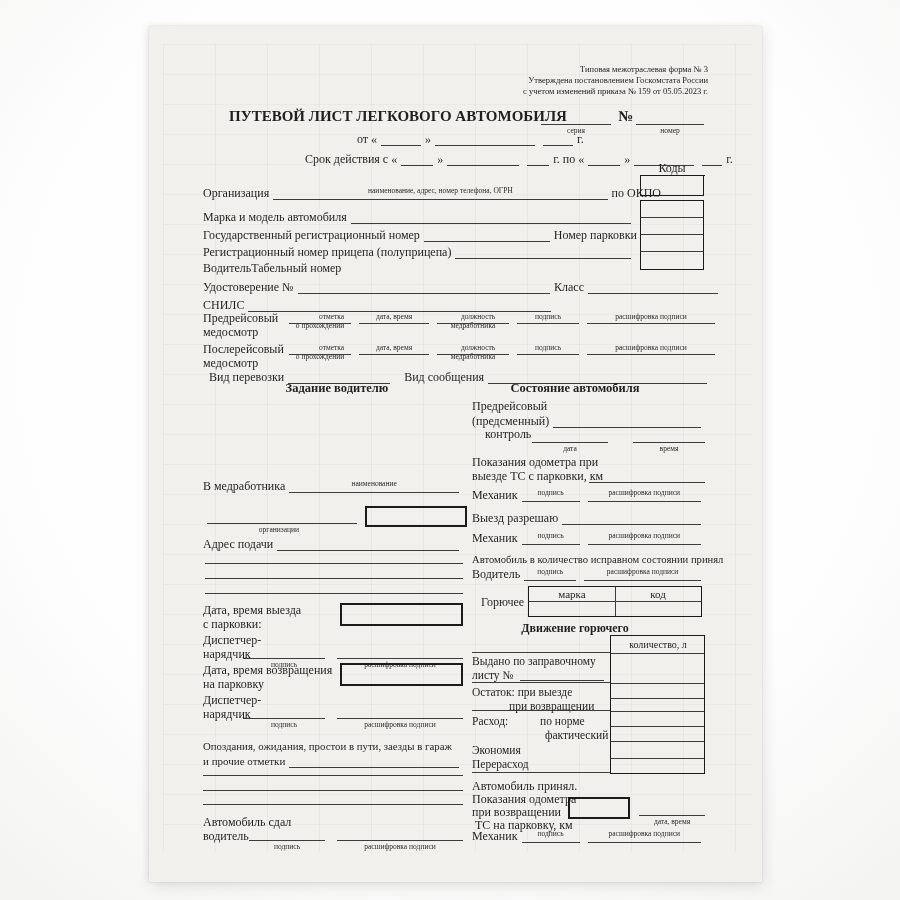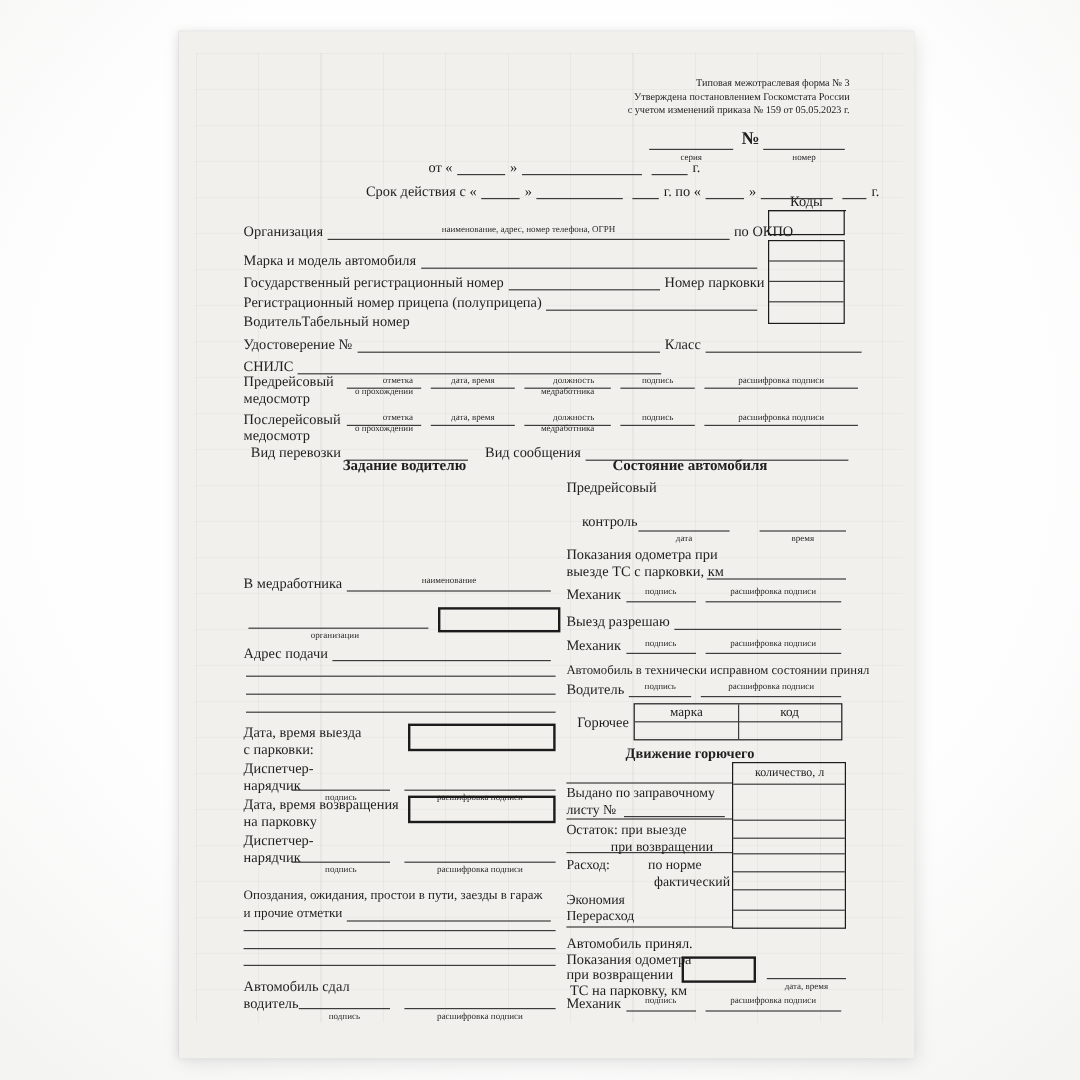--- a/index.html
+++ b/index.html
@@ -38,20 +38,21 @@
 </style>
 </head>
 <body>
 
 <div class="sheet">
 
   <div class="t sm" style="right:54px;top:38px;text-align:right;">Типовая межотраслевая форма № 3</div>
   <div class="t sm" style="right:54px;top:49px;text-align:right;">Утверждена постановлением Госкомстата России</div>
   <div class="t sm" style="right:54px;top:60px;text-align:right;">с учетом изменений приказа № 159 от 05.05.2023 г.</div>
 
+  <div class="t b" style="left:80px;top:84px;font-size:15px;">ПУТЕВОЙ ЛИСТ ЛЕГКОВОГО АВТОМОБИЛЯ</div>
   <div class="line" style="left:392px;top:98px;width:70px;"></div>
   <div class="t b" style="left:469px;top:84px;font-size:15px;">№</div>
   <div class="line" style="left:487px;top:98px;width:68px;"></div>
   <div class="t sub" style="left:427px;top:101px;position:absolute;">серия</div>
   <div class="t sub" style="left:521px;top:101px;position:absolute;">номер</div>
 
   <div class="row" style="left:208px;top:106px;width:242px;">
     <span>от «</span>
     <div class="fill" style="flex:0 0 40px;"></div>
     <span>»</span>
@@ -228,20 +229,24 @@
   <div class="line" style="left:54px;top:778px;width:260px;"></div>
 
   <div class="t" style="left:54px;top:790px;">Автомобиль сдал</div>
   <div class="t" style="left:54px;top:804px;">водитель</div>
   <div class="line" style="left:100px;top:814px;width:76px;"></div>
   <div class="t sub" style="position:absolute;left:138px;top:817px;">подпись</div>
   <div class="line" style="left:188px;top:814px;width:126px;"></div>
   <div class="t sub" style="position:absolute;left:251px;top:817px;">расшифровка подписи</div>
 
   <div class="t" style="left:323px;top:374px;">Предрейсовый</div>
+  <div class="row" style="left:323px;top:388px;width:233px;">
+    <span>(предсменный)</span>
+    <div class="fill"></div>
+  </div>
   <div class="t" style="left:336px;top:402px;">контроль</div>
   <div class="line" style="left:383px;top:416px;width:76px;"></div>
   <div class="t sub" style="position:absolute;left:421px;top:419px;">дата</div>
   <div class="line" style="left:484px;top:416px;width:72px;"></div>
   <div class="t sub" style="position:absolute;left:520px;top:419px;">время</div>
 
   <div class="t" style="left:323px;top:430px;">Показания одометра при</div>
   <div class="t" style="left:323px;top:444px;">выезде ТС с парковки, км</div>
   <div class="line" style="left:440px;top:456px;width:116px;"></div>
 
@@ -262,21 +267,21 @@
   <div class="row" style="left:323px;top:505px;width:233px;">
     <span>Механик</span>
     <div class="fill" style="flex:0 0 58px;">
       <span class="sub">подпись</span>
     </div>
     <div class="fill">
       <span class="sub">расшифровка подписи</span>
     </div>
   </div>
 
-  <div class="t" style="left:323px;top:527px;font-size:10.6px;">Автомобиль в технически исправном состоянии принял</div>
+  <div class="t" style="left:323px;top:527px;font-size:10.6px;">Автомобиль в количество исправном состоянии принял</div>
 
   <div class="row" style="left:323px;top:541px;width:233px;">
     <span>Водитель</span>
     <div class="fill" style="flex:0 0 52px;">
       <span class="sub">подпись</span>
     </div>
     <div class="fill">
       <span class="sub">расшифровка подписи</span>
     </div>
   </div>

